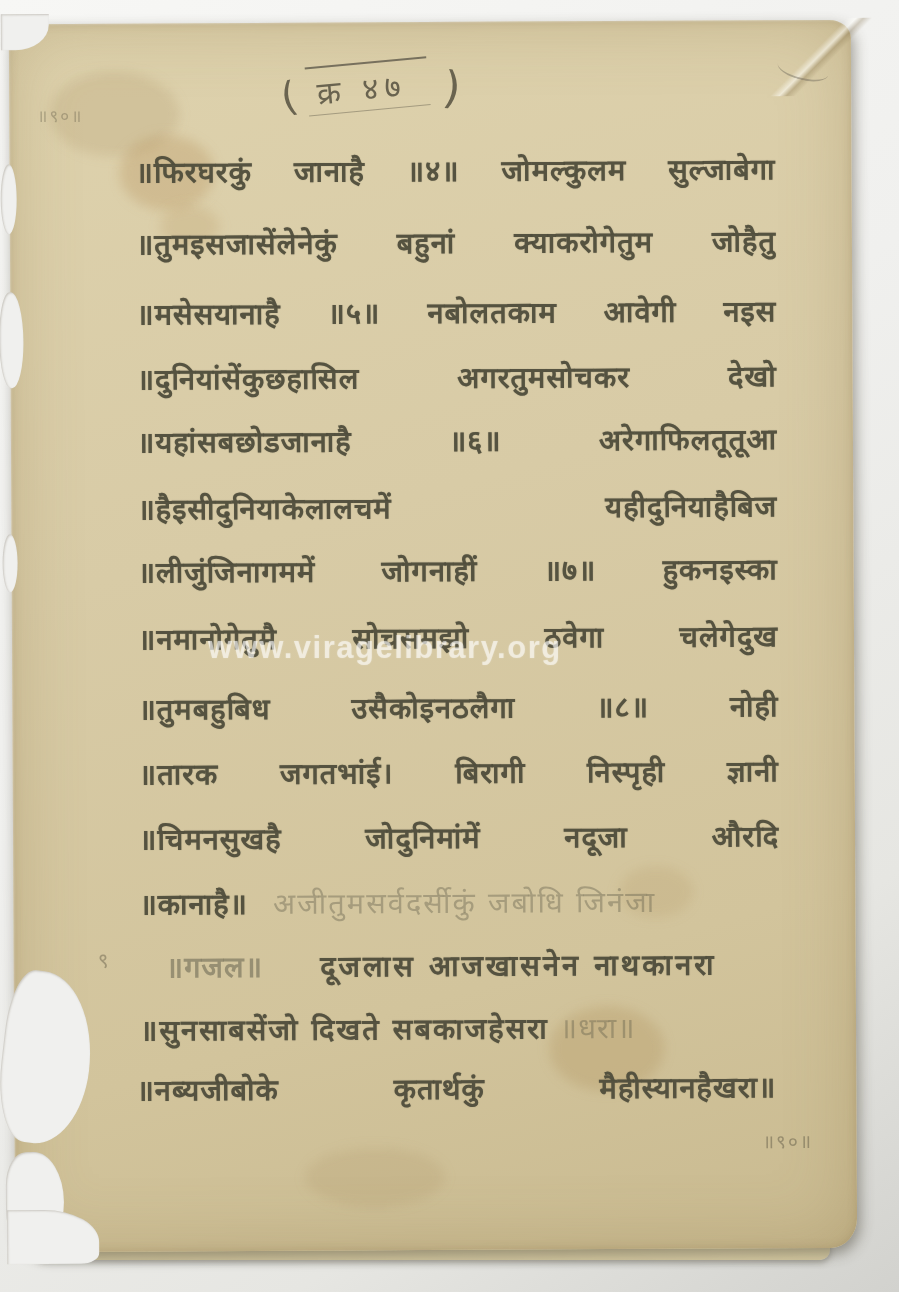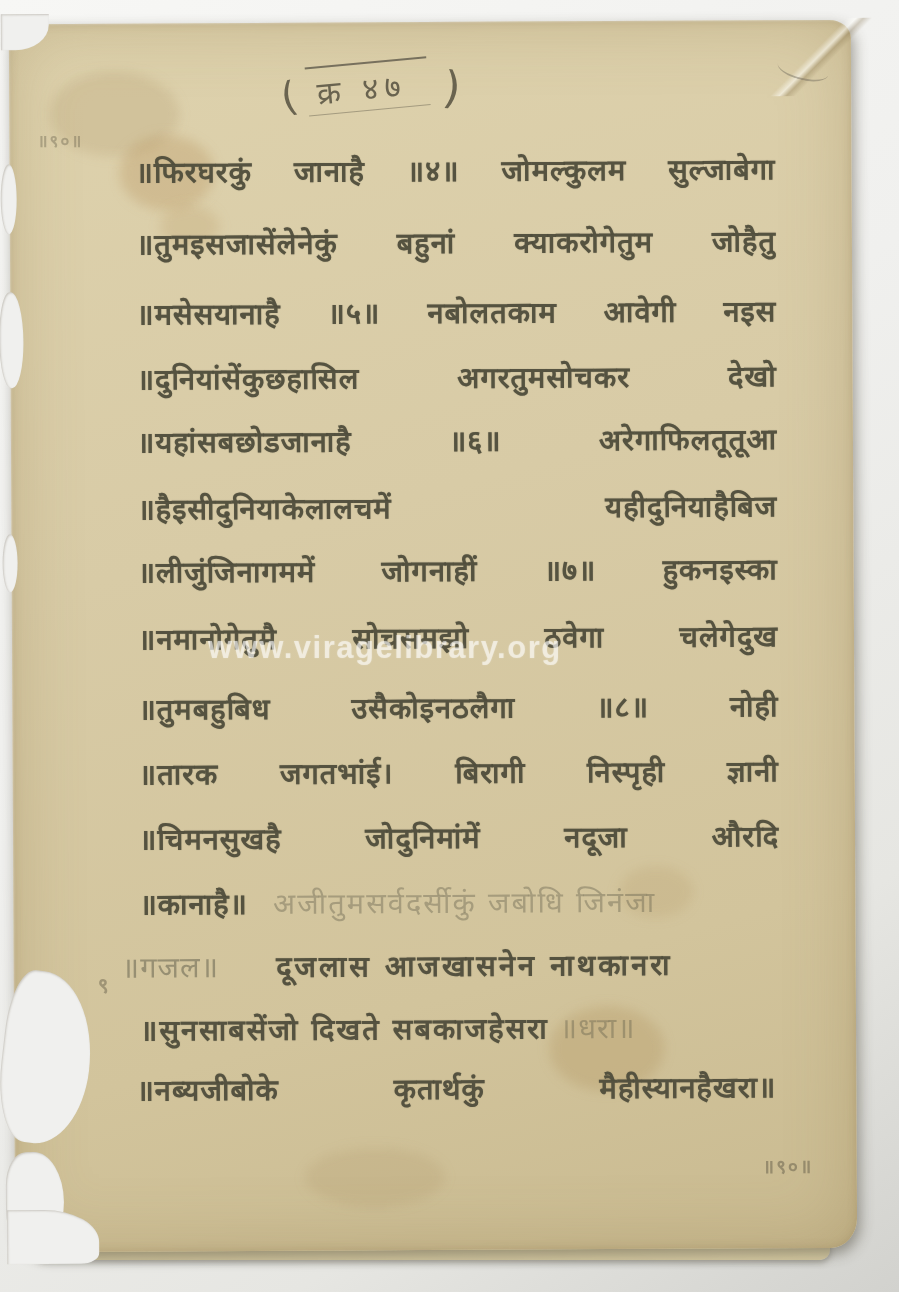--- a/index.html
+++ b/index.html
@@ -71,24 +71,24 @@
   .line {
     position:absolute; left:126px; width:640px; height:44px;
     font-size:29px; line-height:42px; font-weight:bold;
     color:rgba(79,77,60,0.92);
     text-align:justify; text-align-last:justify;
     letter-spacing:1px; white-space:nowrap;
     text-shadow:0 0 1px rgba(79,77,60,0.45);
   }
   .line.no-just { text-align:left; text-align-last:left; }
   .faint  { font-weight:normal; color:rgba(92,90,72,0.38); text-shadow:none; }
-  .faint2 { font-weight:normal; color:rgba(92,90,72,0.50); text-shadow:none; }
+  .faint2 { font-weight:bold; color:rgba(92,90,72,0.50); text-shadow:none;margin-left:44px; }
 
-  .mark { position:absolute; font-size:17px; font-weight:bold; color:rgba(108,100,78,0.42);
-          letter-spacing:2px;margin-top:25px; }
+  .mark { position:absolute; font-size:17px; font-weight:normal; color:rgba(108,100,78,0.42);
+          letter-spacing:2px; }
   .mark.m-tl   { left:28px;  top:80px; }
   .mark.m-br   { left:748px; top:1108px; font-size:19px; color:rgba(108,100,78,0.55); }
   .mark.m-left { left:84px;  top:922px; font-size:21px; color:rgba(108,100,78,0.5); }
 
   .watermark {
     position:absolute; left:208px; top:630px; width:520px;
     font-family:"Liberation Sans", sans-serif; font-size:31px; font-weight:bold;
     color:rgba(255,255,255,0.55); letter-spacing:1.5px; z-index:5;
     text-shadow:0 0 2px rgba(255,255,255,0.25);
   }

